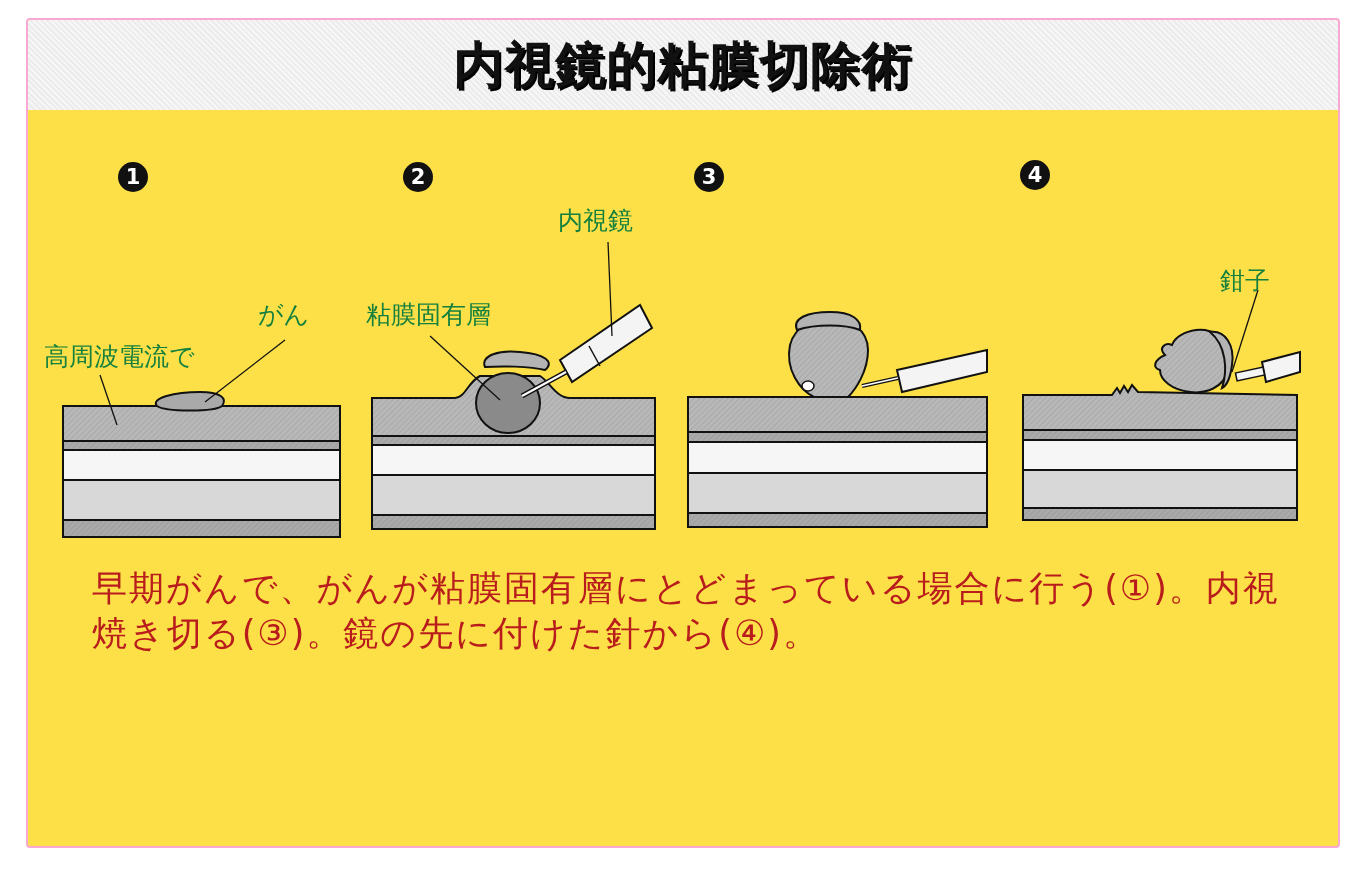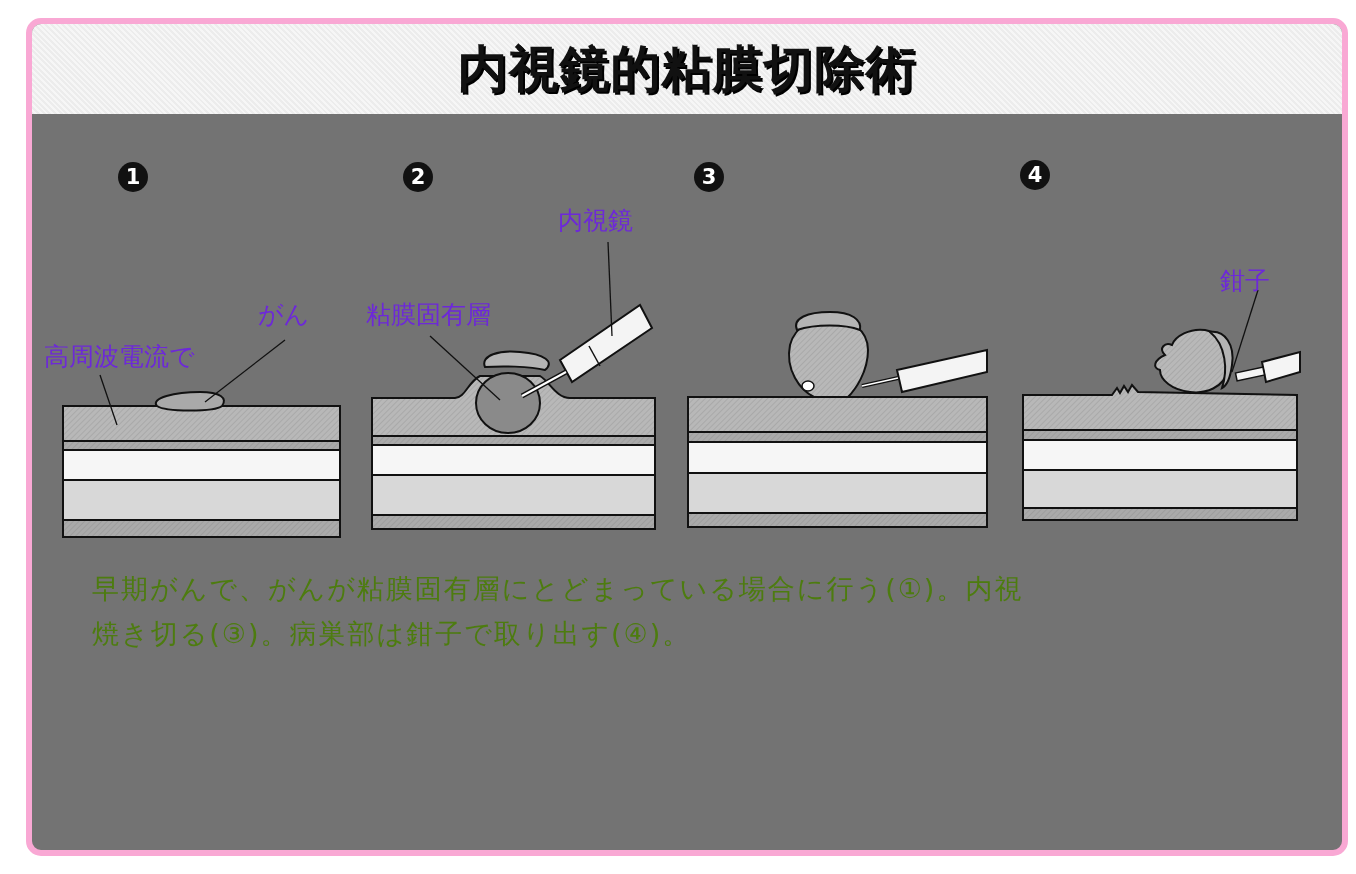--- a/index.html
+++ b/index.html
@@ -1,32 +1,32 @@
 <!DOCTYPE html>
 <html><head>
 <meta charset="utf-8">
 <style>
   html, body { margin:0; padding:0; background:#ffffff; }
   body { width:1356px; height:874px; position:relative; overflow:hidden;
          font-family:"DejaVu Sans", "Liberation Sans", sans-serif; color:#1a1a1a; }
   .frame { position:absolute; left:26px; top:18px; width:1310px; height:826px;
-           border:6px solid #f9a8d4; border-radius:15px; overflow:hidden; background:#737373; }
+           border:2px solid #f9a8d4; border-radius:4px; overflow:hidden; background:#fde047; }
   .header { position:absolute; left:0; top:0; width:100%; height:90px;
             background: repeating-linear-gradient(45deg, #ececec 0px, #ececec 2px, #f6f6f6 2px, #f6f6f6 4px); }
   .title { position:absolute; left:0; right:0; top:12px; text-align:center;
            font-size:50px; font-weight:bold; letter-spacing:1px; color:#111;
            text-shadow: 2px 2px 0 #000; font-family:"DejaVu Sans", sans-serif; }
   .badge { position:absolute; width:30px; height:30px; border-radius:50%; background:#111; color:#fff;
            font-size:21px; font-weight:bold; text-align:center; line-height:30px;
            font-family:"DejaVu Sans", sans-serif; }
-  .label { position:absolute; font-size:25px; color:#6d28d9; white-space:nowrap;
+  .label { position:absolute; font-size:25px; color:#15803d; white-space:nowrap;
            font-family:Liberation Sans, sans-serif; }
   svg.illus { position:absolute; left:0; top:0; }
-  .desc { position:absolute; left:92px; top:566px; width:1140px; font-size:27px; line-height:45px;
-          color:#4d7c0f; letter-spacing:2px; font-family:"DejaVu Sans", sans-serif; }
+  .desc { position:absolute; left:92px; top:566px; width:1140px; font-size:35px; line-height:45px;
+          color:#b91c1c; letter-spacing:2px; font-family:"DejaVu Sans", sans-serif; }
   .desc div { white-space:nowrap; }
 </style>
 </head>
 <body>
 
 <div class="frame">
   <div class="header">
     <div class="title">内視鏡的粘膜切除術</div>
   </div>
 </div>
@@ -111,14 +111,14 @@
 <div class="badge" style="left:1020px; top:160px;">4</div>
 
 <div class="label" style="left:44px; top:340px;">高周波電流で</div>
 <div class="label" style="left:258px; top:298px;">がん</div>
 <div class="label" style="left:366px; top:298px;">粘膜固有層</div>
 <div class="label" style="left:558px; top:204px;">内視鏡</div>
 <div class="label" style="left:1220px; top:264px;">鉗子</div>
 
 <div class="desc">
   <div>早期がんで、がんが粘膜固有層にとどまっている場合に行う(①)。内視</div>
-  <div>焼き切る(③)。病巣部は鉗子で取り出す(④)。</div>
+  <div>焼き切る(③)。鏡の先に付けた針から(④)。</div>
 </div>
 
 </body></html>

